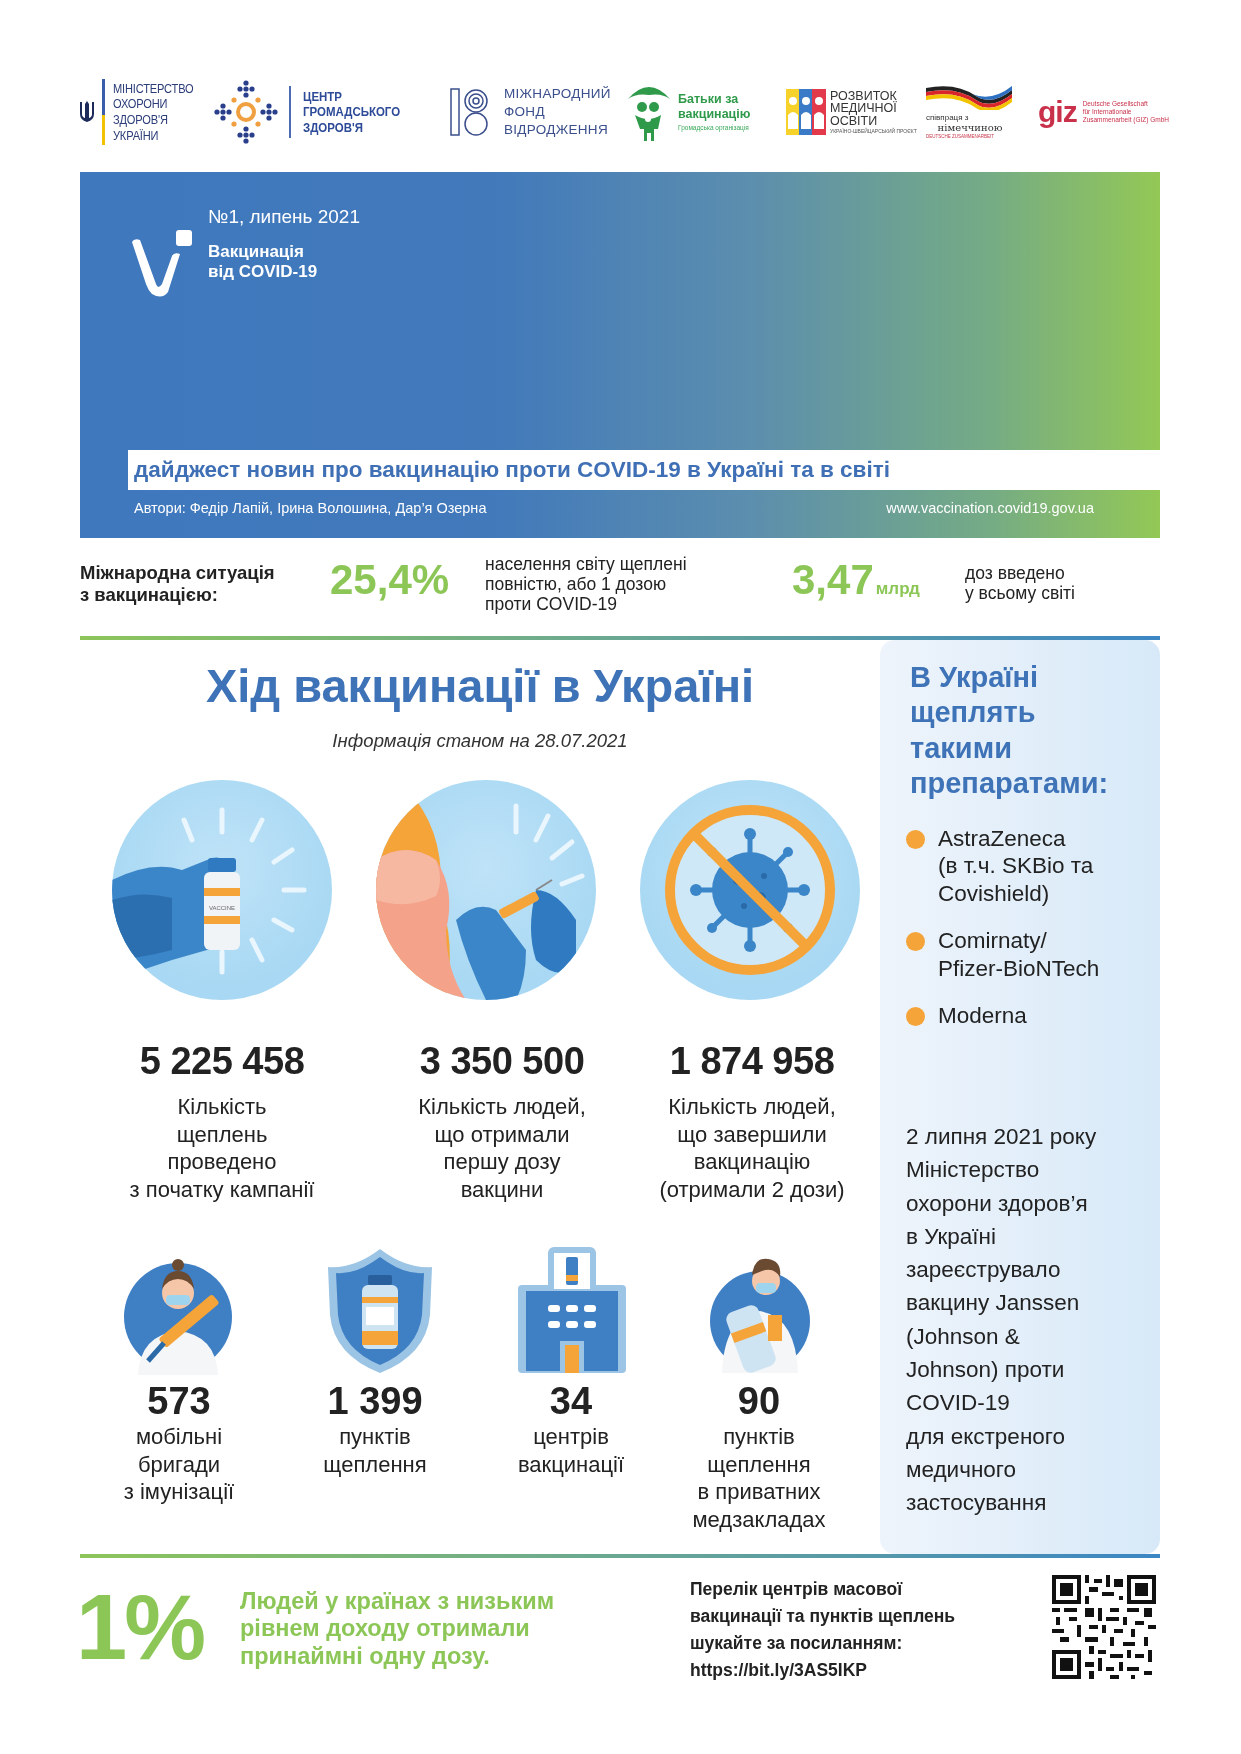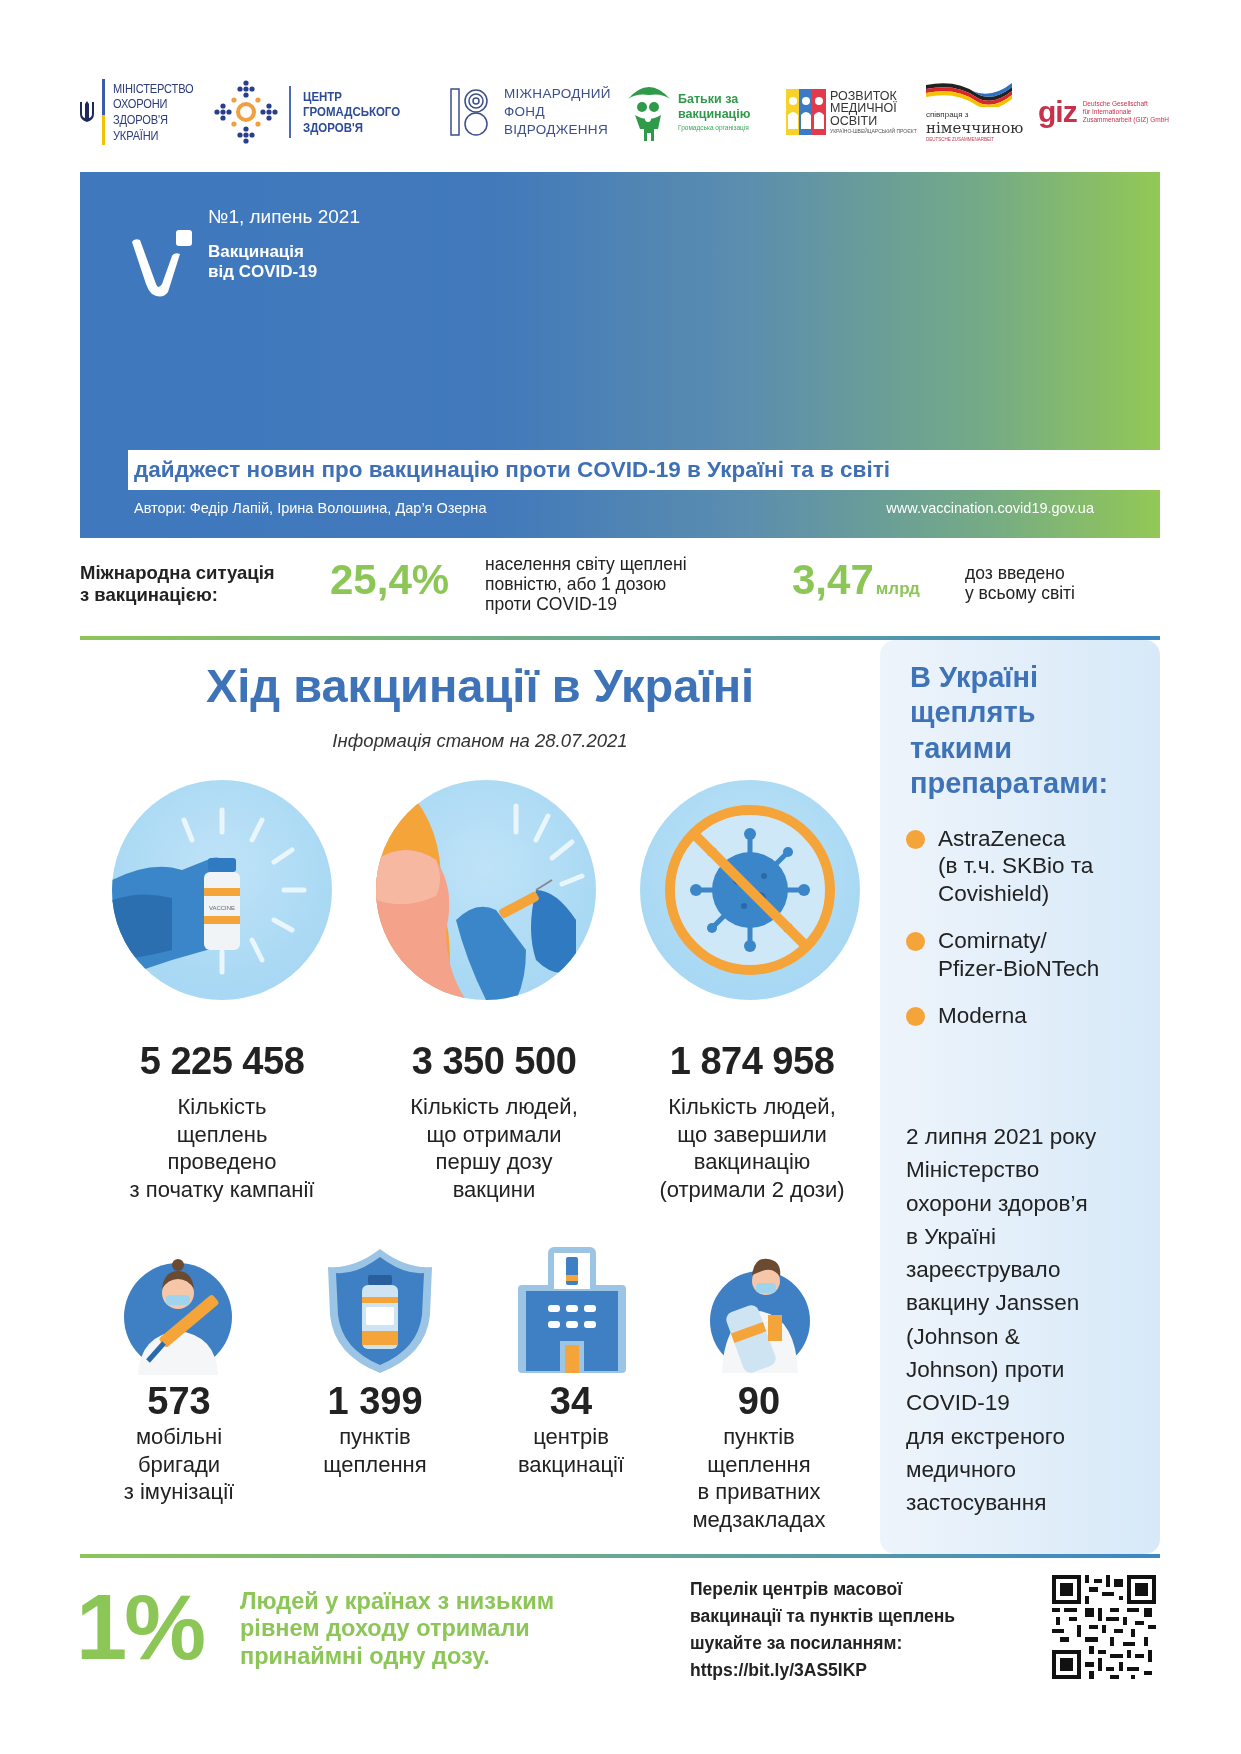--- a/index.html
+++ b/index.html
@@ -19,21 +19,21 @@
   .logo-mfv { left: 372px; }
   .logo-mfv .txt { font-size: 13.5px; color: #3b4f8c; margin-left: 14px; letter-spacing: 0.3px; line-height: 1.35; }
   .logo-bzv { left: 548px; }
   .logo-bzv .txt { margin-left: 6px; font-size: 12.5px; font-weight: bold; color: #2f9a4a; line-height: 1.2; }
   .logo-bzv .small { font-size: 6.5px; font-weight: normal; color: #3aa95a; display: block; margin-top: 2px; }
   .logo-rmo { left: 708px; }
   .logo-rmo .txt { margin-left: 4px; font-size: 12.5px; color: #333; line-height: 1.0; }
   .logo-rmo .small { font-size: 5px; display: block; margin-top: 2px; color: #555; }
   .logo-ger { left: 848px; }
   .logo-ger .txt { font-size: 8px; color: #333; line-height: 1.2; }
-  .logo-ger .serif { font-family: "DejaVu Serif", serif; font-size: 15px; }
+  .logo-ger .serif { font-family: "DejaVu Serif", serif; font-size: 10px; text-align: center; }
   .logo-ger .small { font-size: 4.5px; color: #c9344a; }
   .logo-giz { left: 960px; align-items: center; }
   .logo-giz .big { font-family: "Liberation Sans", sans-serif; font-weight: bold; font-size: 30px; color: #c9304a; letter-spacing: -1px; }
   .logo-giz .txt { margin-left: 6px; font-size: 6.5px; color: #c9304a; line-height: 1.25; }
 
   
   .banner { position: absolute; left: 80px; top: 172px; width: 1080px; height: 366px;
             background: linear-gradient(90deg, #3f78bd 0%, #4179bb 38%, #5c8eae 62%, #75ab85 84%, #93c856 100%); }
   .vlogo { position: absolute; left: 48px; top: 58px; }
   .issue { position: absolute; left: 128px; top: 34px; color: #fff; font-size: 19px; }
@@ -385,21 +385,21 @@
 
 <div class="stat-big" style="left:92px; top:1040px;">
   <div class="num">5 225 458</div>
   <div class="desc">
     <div>Кількість</div>
     <div>щеплень</div>
     <div>проведено</div>
     <div>з початку кампанії</div>
   </div>
 </div>
-<div class="stat-big" style="left:364px; top:1040px;">
+<div class="stat-big" style="left:372px; top:1040px;">
   <div class="num">3 350 500</div>
   <div class="desc">
     <div>Кількість людей,</div>
     <div>що отримали</div>
     <div>першу дозу</div>
     <div>вакцини</div>
   </div>
 </div>
 <div class="stat-big" style="left:622px; top:1040px;">
   <div class="num">1 874 958</div>

